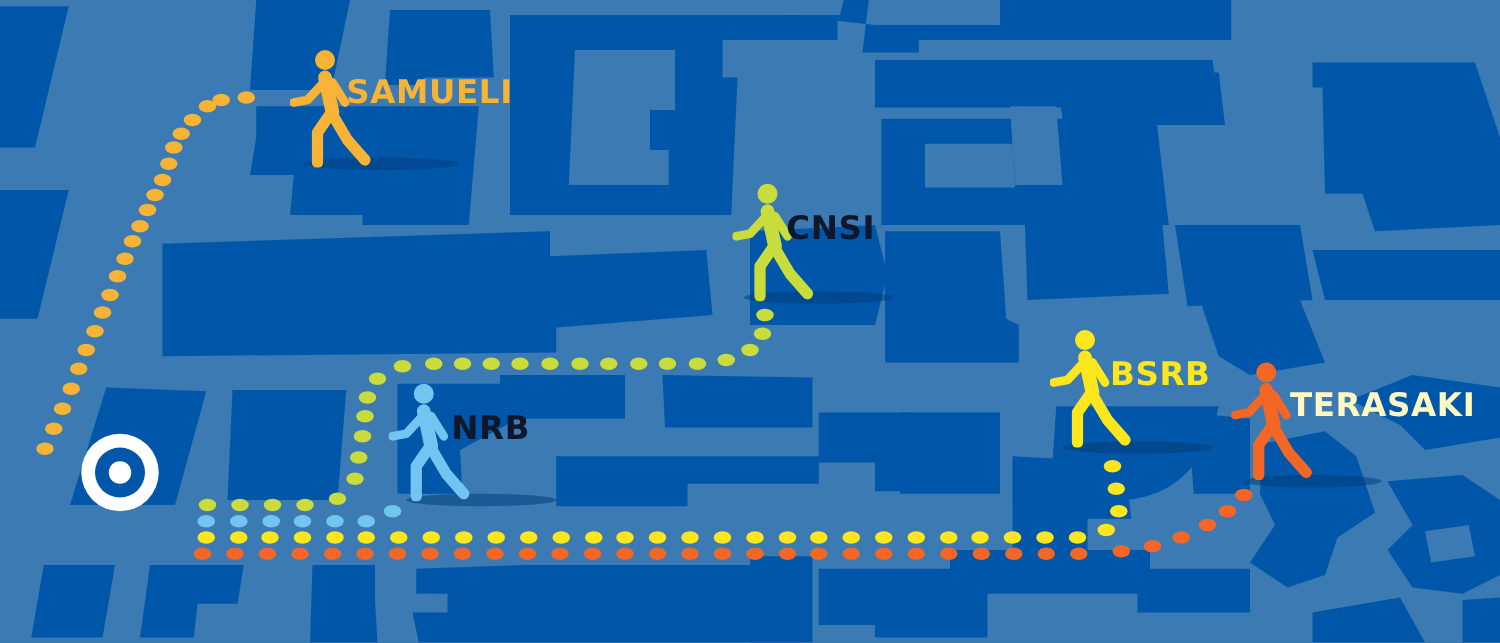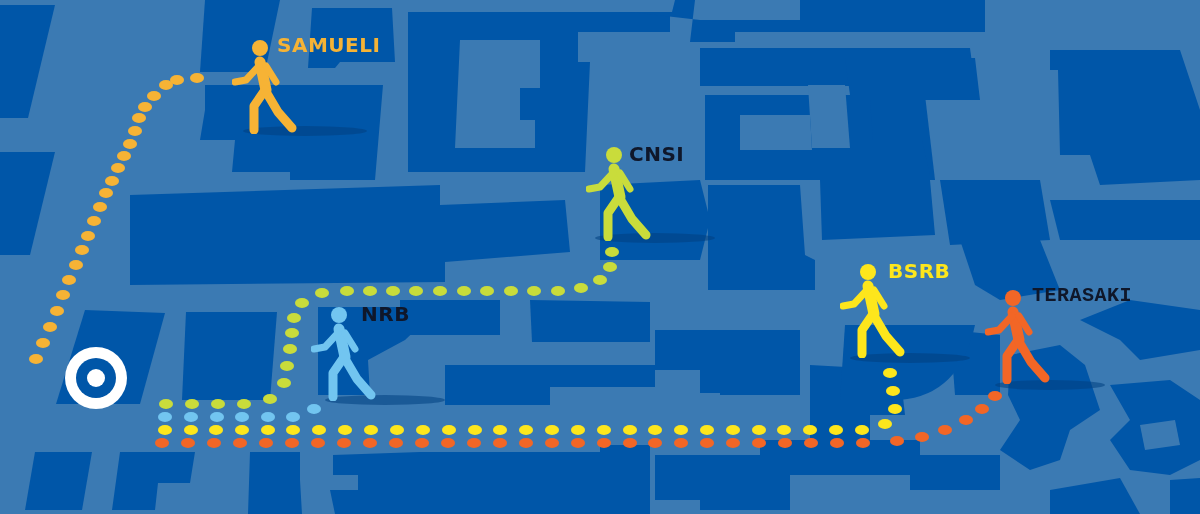--- a/index.html
+++ b/index.html
@@ -1,18 +1,18 @@
 <!DOCTYPE html>
 <html><head>
 <meta charset="utf-8">
 <style>
   html, body { margin:0; padding:0; }
   body { width:1200px; height:514px; overflow:hidden; background:#3b7ab3; font-family:"Liberation Sans", sans-serif; }
   #map { position:absolute; left:0; top:0; width:1200px; height:514px; }
-  .label { position:absolute; font-family:"DejaVu Sans", sans-serif; font-weight:bold; font-size:20px; letter-spacing:0.5px; white-space:nowrap; }
+  .label { position:absolute; font-family:"DejaVu Sans", sans-serif; font-weight:bold; font-size:26px; letter-spacing:0.5px; white-space:nowrap;margin-top:26px; }
   .walker { position:absolute; }
 </style>
 </head>
 <body>
 
 <svg id="map" width="1200" height="514" viewBox="0 0 1200 514" xmlns="http://www.w3.org/2000/svg">
   <rect x="0" y="0" width="1200" height="514" fill="#3b7ab3"></rect>
   <g fill="#0056a8">
 
     <polygon points="0,5 55,5 28,118 0,118"></polygon>
@@ -283,15 +283,15 @@
       <svg class="walker" width="70" height="96" viewBox="0 0 70 96" xmlns="http://www.w3.org/2000/svg" style="left: 985px; top: 288px;">
     <g class="fig" stroke-linecap="round" stroke-linejoin="round" fill="none" stroke="#f26626">
       <circle cx="28" cy="10" r="8" stroke="none" fill="#f26626"></circle>
       <path d="M28 24 L34 52" stroke-width="11"></path>
       <path d="M27 28 L14 42 L3 44" stroke-width="7"></path>
       <path d="M34 28 L44 44" stroke-width="7"></path>
       <path d="M33 52 L22 68 L22 92" stroke-width="9"></path>
       <path d="M33 52 L46 74 L60 90" stroke-width="9"></path>
     </g>
   </svg>
-      <div class="label" style="left: 1032px; top: 284px; color: #0f172a; font-family: Liberation Mono, monospace;">TERASAKI</div>
+      <div class="label" style="left: 1032px; top: 284px; color: #fef9c3;">TERASAKI</div>
     </div>
   </div>
 
 </body></html>

